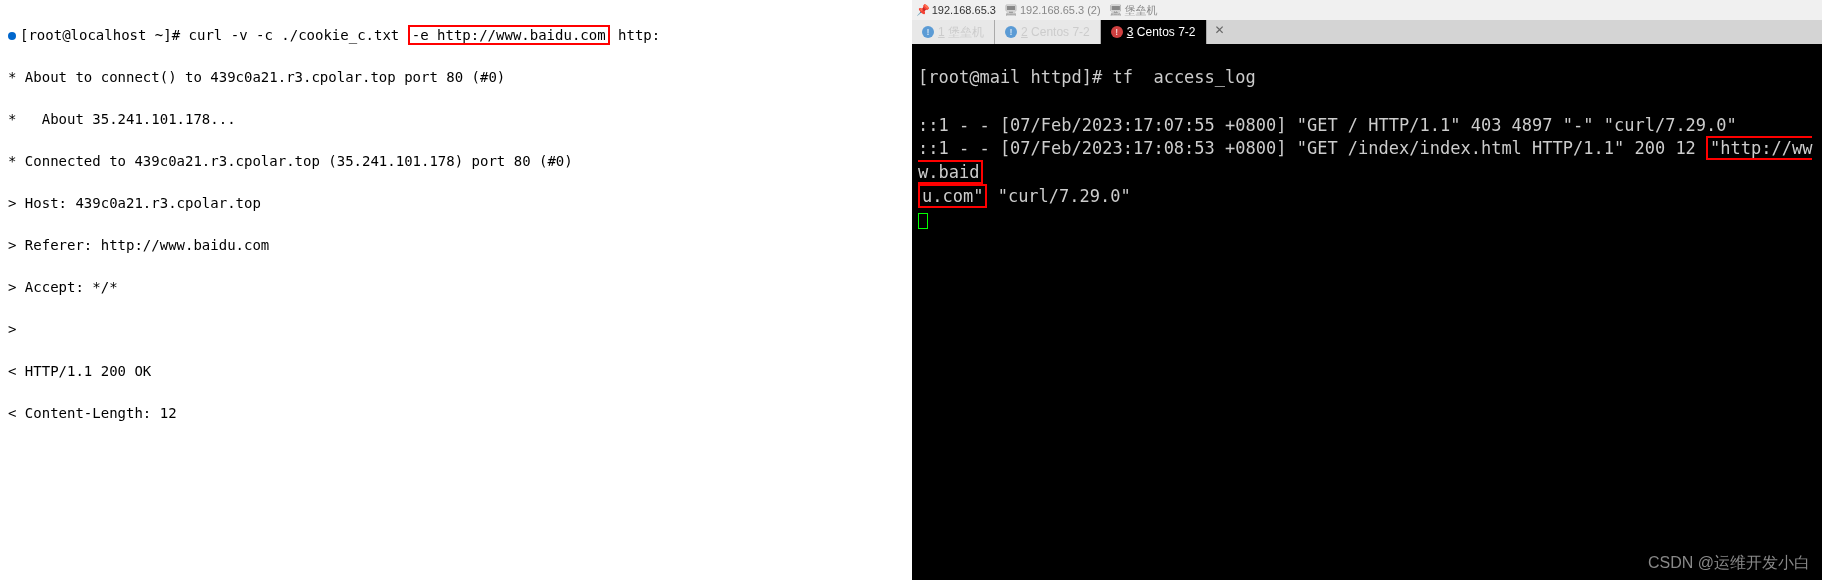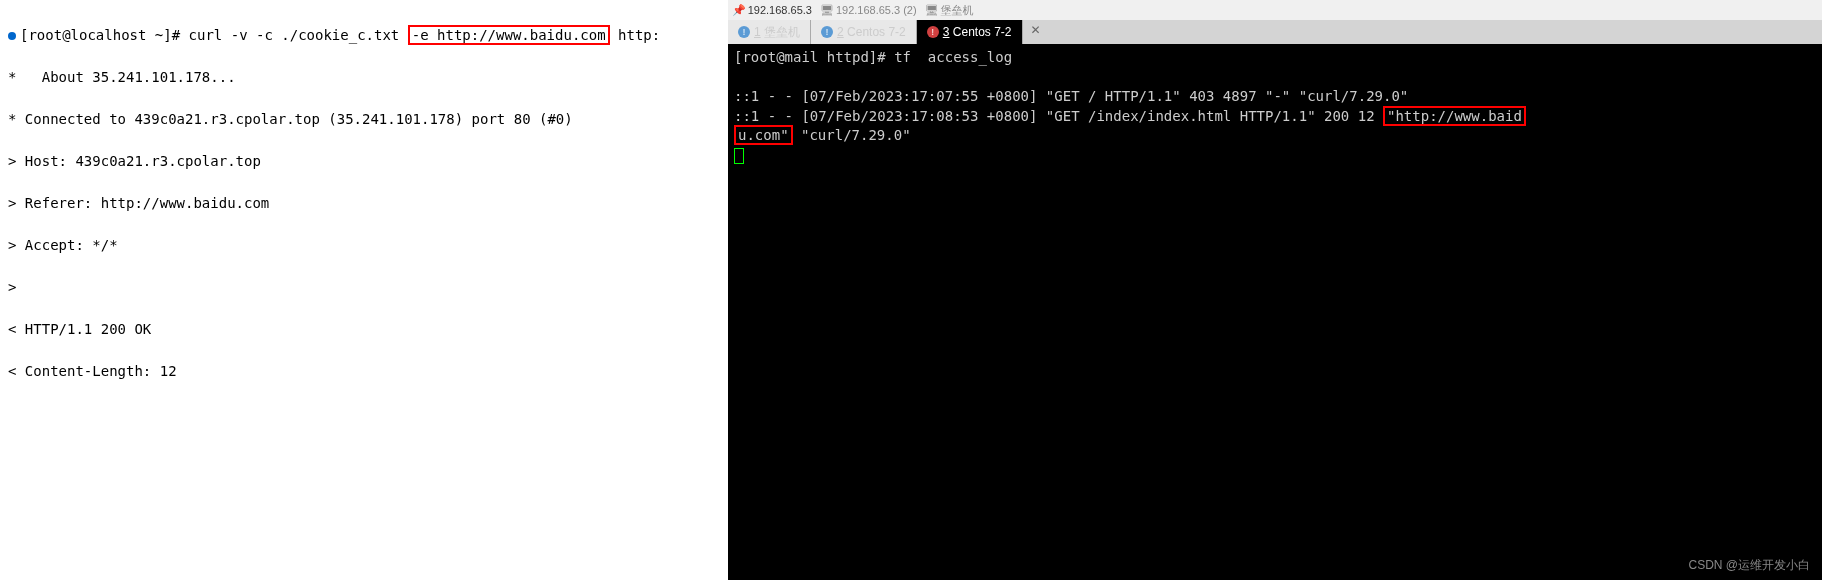--- a/index.html
+++ b/index.html
@@ -6,21 +6,21 @@
     body {
       font-family: monospace;
       font-size: 14px;
       display: flex;
       width: 1822px;
       height: 580px;
       background: #fff;
       overflow: hidden;
     }
     .left-pane {
-      width: 728px;
+      width: 912px;
       background: #fff;
       color: #000;
       padding: 4px 8px;
       line-height: 1.5;
       white-space: pre;
       font-family: 'Consolas', monospace;
       position: relative;
     }
     .left-pane .line { display: block; }
     .bullet {
@@ -92,48 +92,49 @@
     .tab-icon.blue { background: #5b9bd5; }
     .tab-icon.red { background: #d04040; }
     .tab-underline { text-decoration: underline; }
     .tab-add {
       padding: 3px 8px;
       color: #666;
       cursor: pointer;
     }
     .terminal-body {
       flex: 1;
-      padding: 4px 6px;
+      padding: 22px 6px;
       line-height: 1.4;
       white-space: pre-wrap;
       word-break: break-all;
-      font-size: 14px;
+      font-size: 17px;
     }
     .green-cursor {
       display: inline-block;
       width: 10px;
       height: 16px;
       border: 1px solid #00ff00;
       vertical-align: middle;
     }
     .watermark {
       position: absolute;
       bottom: 6px;
       right: 12px;
       color: #888;
-      font-size: 12px;
+      font-size: 16px;
       font-family: sans-serif;
     }
     .ht-monitor { color: #888; }
   </style>
 </head>
 <body>
 
 <div class="left-pane">
 <span class="line"><span class="bullet"></span><span>[root@localhost ~]# </span><span>curl -v -c ./cookie_c.txt </span><span class="red-box">-e http://www.baidu.com</span><span> http:</span></span>
+<span class="line">* About to connect() to 439c0a21.r3.cpolar.top port 80 (#0)</span>
 <span class="line">*   About 35.241.101.178...</span>
 <span class="line">* Connected to 439c0a21.r3.cpolar.top (35.241.101.178) port 80 (#0)</span>
 <span class="line">&gt; Host: 439c0a21.r3.cpolar.top</span>
 <span class="line">&gt; Referer: http://www.baidu.com</span>
 <span class="line">&gt; Accept: */*</span>
 <span class="line">&gt;</span>
 <span class="line">&lt; HTTP/1.1 200 OK</span>
 <span class="line">&lt; Content-Length: 12</span>
 
 

